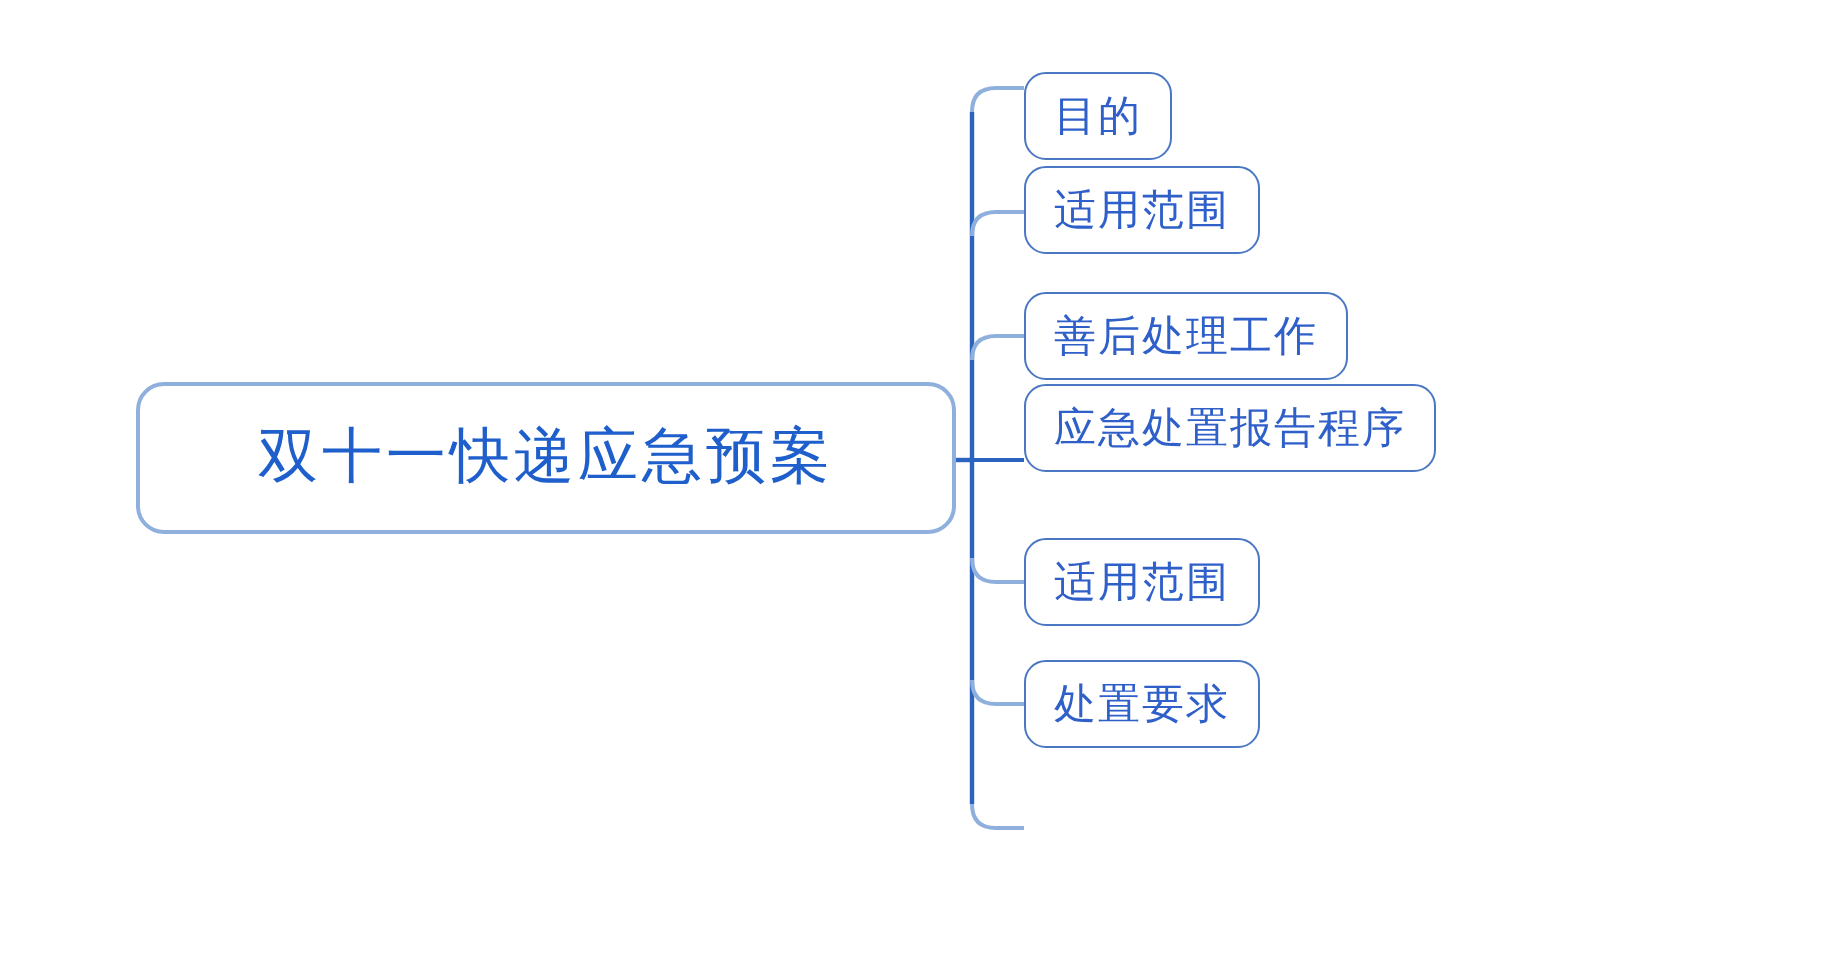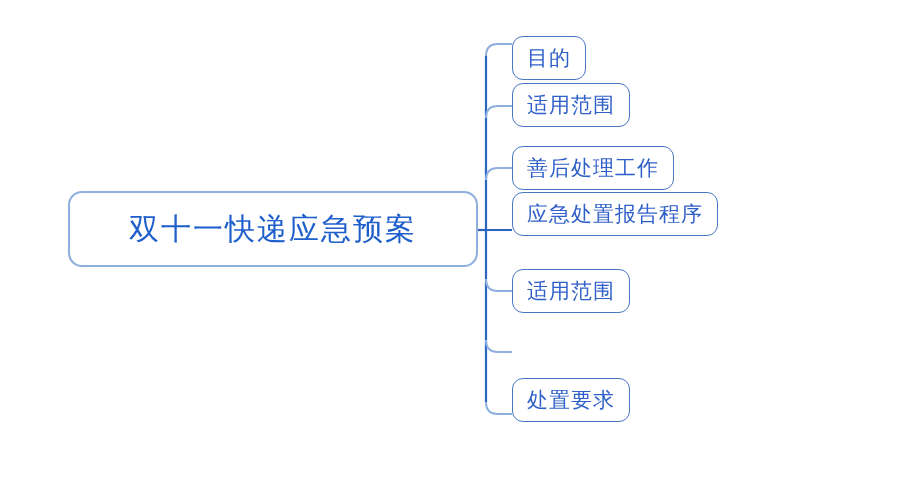--- a/index.html
+++ b/index.html
@@ -107,18 +107,18 @@
   </div>
 
   <div class="node node-child" style="top:192px;">
     <span class="node-text">应急处置报告程序</span>
   </div>
 
   <div class="node node-child" style="top:269px;">
     <span class="node-text">适用范围</span>
   </div>
 
-  <div class="node node-child" style="top:330px;margin-top:48px;">
+  <div class="node node-child" style="top:330px;">
     <span class="node-text">处置要求</span>
   </div>
 
 
 </div>
 
 </body></html>

